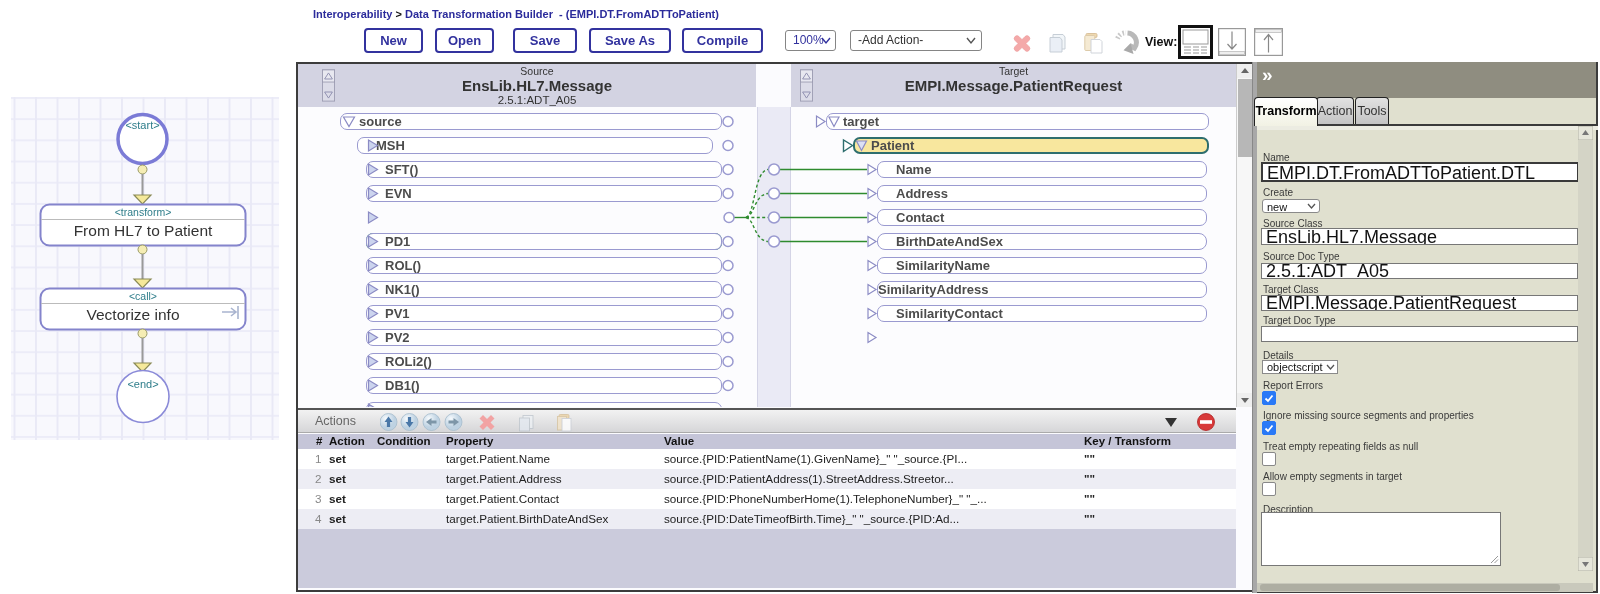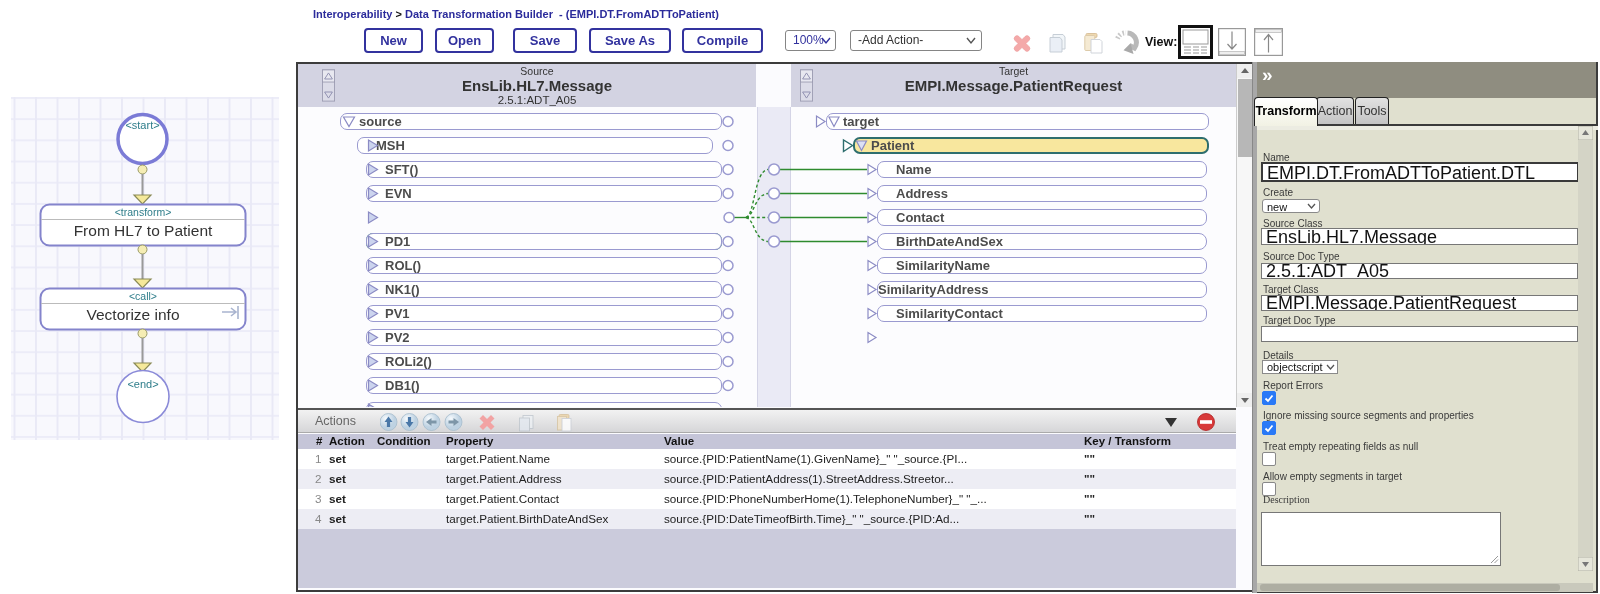--- a/index.html
+++ b/index.html
@@ -407,21 +407,21 @@
       <div class="rlabel" style="top:284px;">Ignore missing source segments and properties</div>
       <div class="cbx on" style="top:295px;">
           <svg style="position:absolute;left:0px;top:1px;width:12px;height:11px">
             <path d="M 2.5 5.5 L 5 8 L 9.5 2.5" fill="none" stroke="#fff" stroke-width="1.8"></path>
           </svg>
         </div>
       <div class="rlabel" style="top:314.5px;">Treat empty repeating fields as null</div>
       <div class="cbx" style="top:326px;"></div>
       <div class="rlabel" style="top:344.5px;">Allow empty segments in target</div>
       <div class="cbx" style="top:355.5px;"></div>
-      <div class="rlabel" style="top:368px;font-family:Liberation Serif, serif;">Description</div>
+      <div class="rlabel" style="top:378px;">Description</div>
       <div class="rinput" style="top:386px;left:4px;width:240px;height:54px;">
         <svg style="position:absolute;right:1px;bottom:1px;width:9px;height:9px">
             <path d="M 8 1 L 1 8 M 8 4.5 L 4.5 8" stroke="#999" stroke-width="1"></path>
           </svg>
       </div>
     </div>
 
     <div class="abs" style="left:321px;top:64px;width:15px;height:445px;background:#d4d4c6;">
       <svg class="abs" style="left:0;top:0;width:15px;height:14px">
           <rect width="15" height="14" fill="#e6e6da" stroke="#b0b0a4" stroke-width="1"></rect>

